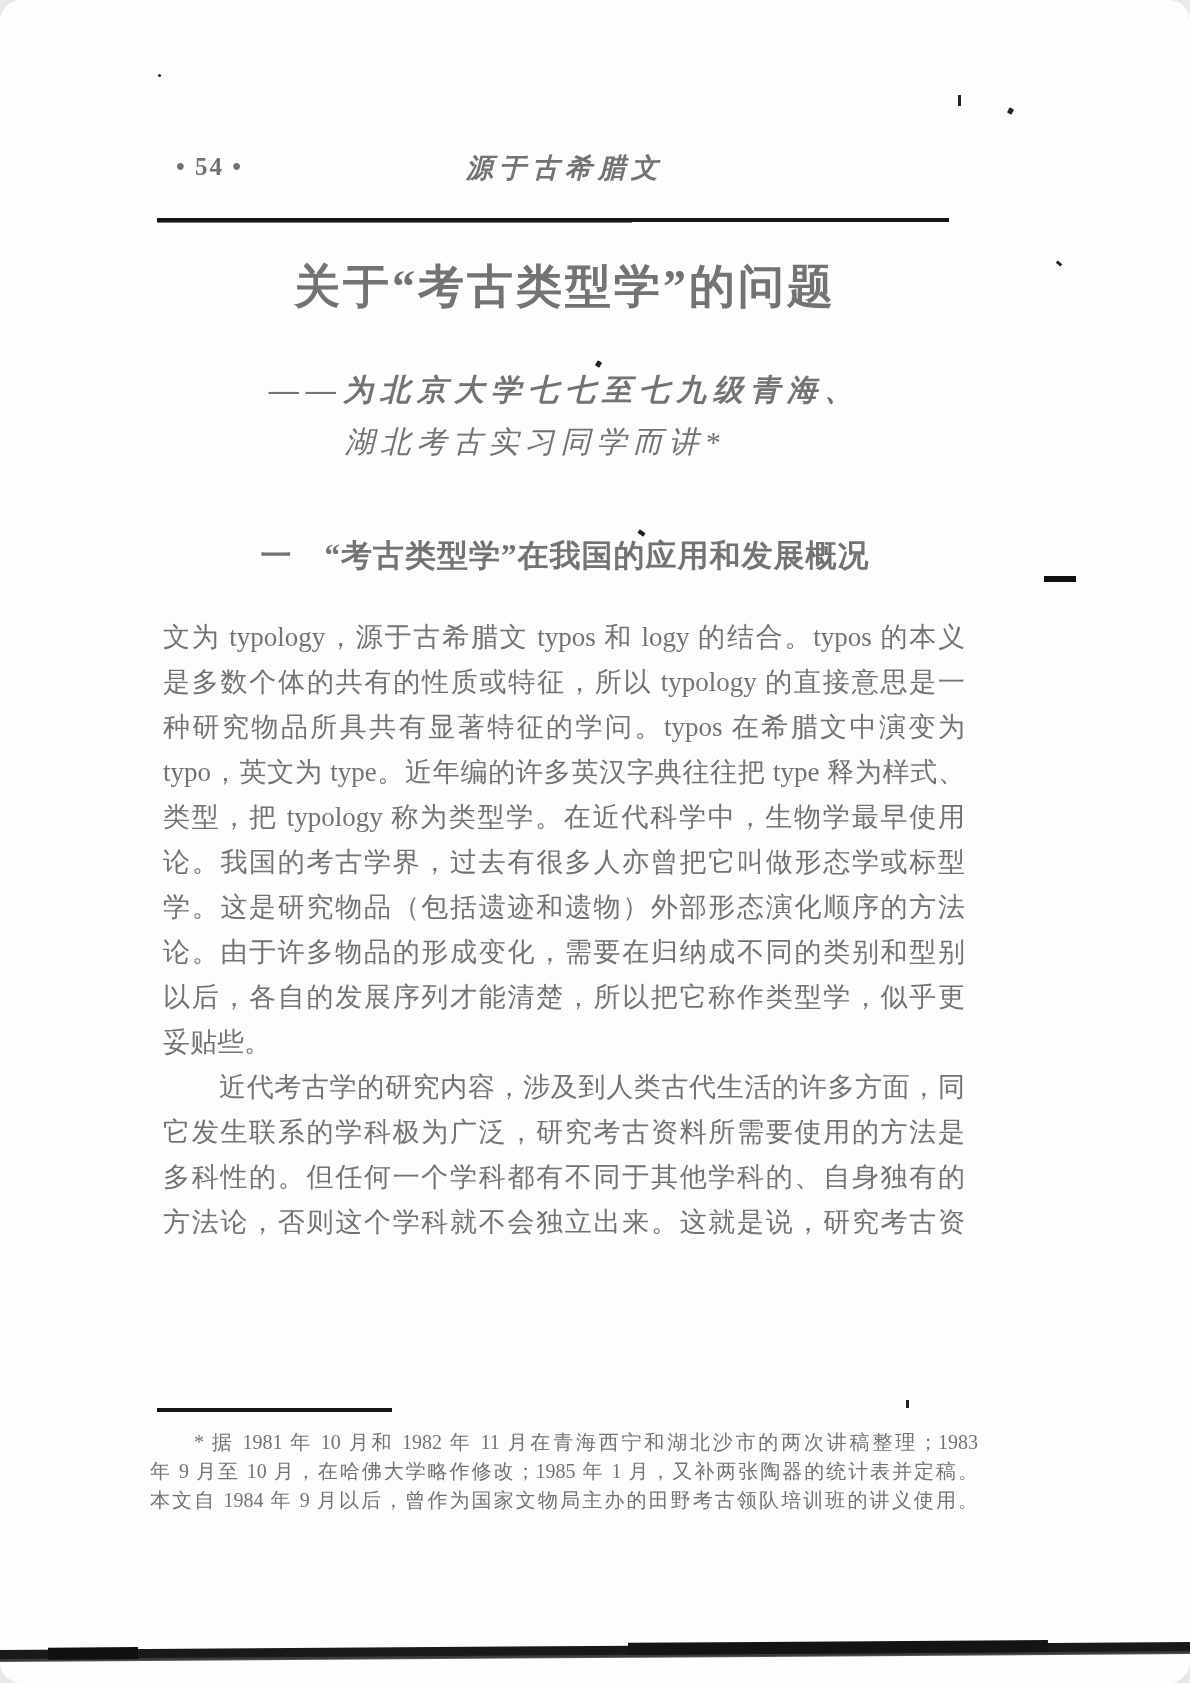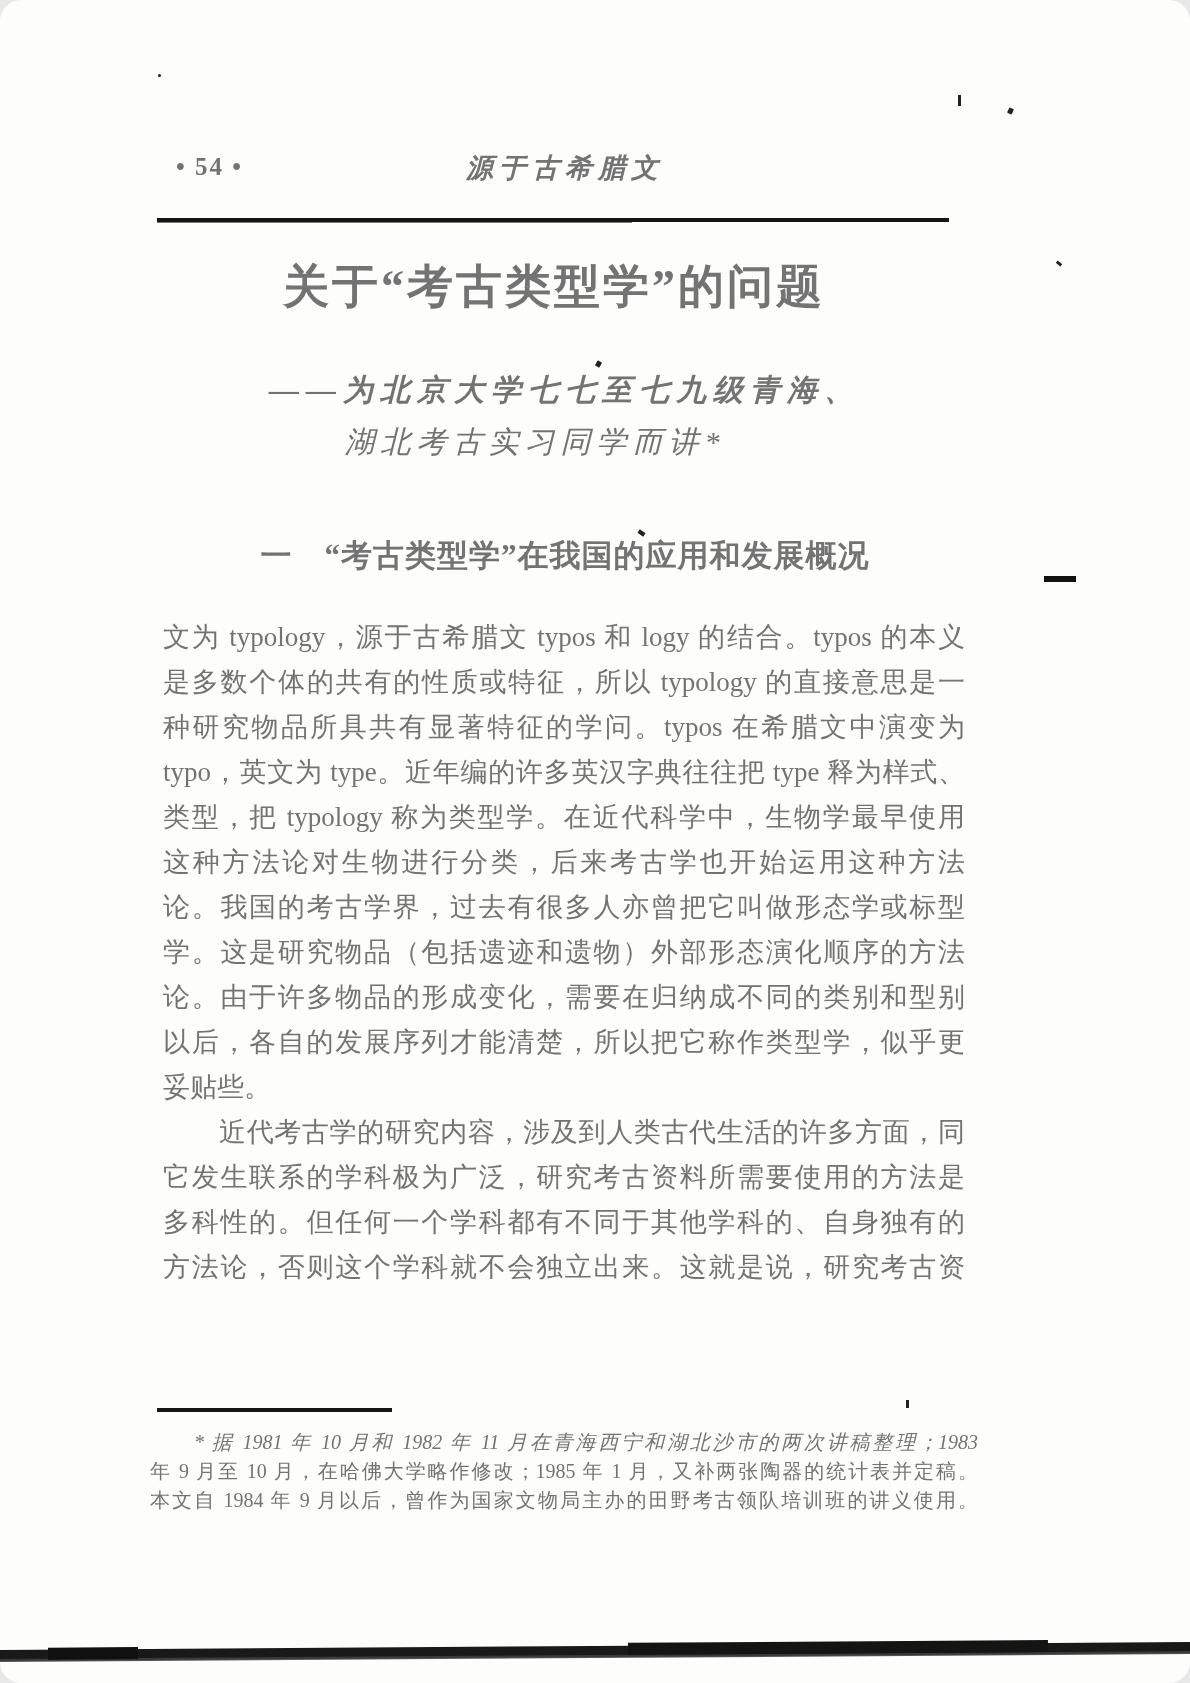--- a/index.html
+++ b/index.html
@@ -24,21 +24,21 @@
   }
   .header-rule{
     position:absolute;top:218px;left:157px;width:792px;height:4px;
     background:#161616;
   }
   .header-rule::after{
     content:"";position:absolute;left:0;top:4px;width:60%;height:1px;background:#777;
   }
   
   .doc-title{
-    position:absolute;top:256px;left:154px;width:800px;
+    position:absolute;top:256px;left:165px;width:800px;
     text-align:center;font-size:46px;font-weight:bold;letter-spacing:3px;
   }
   .doc-subtitle-1{
     position:absolute;top:370px;left:165px;width:800px;
     text-align:center;font-size:30px;font-weight:bold;font-style:italic;letter-spacing:7px;
   }
   .doc-subtitle-2{
     position:absolute;top:422px;left:135px;width:800px;
     text-align:center;font-size:30px;font-weight:normal;font-style:italic;letter-spacing:6px;
   }
@@ -61,21 +61,21 @@
   .footnote-rule{
     position:absolute;top:1408px;left:157px;width:235px;height:4px;background:#161616;
   }
   .footnote-block{
     position:absolute;top:1428px;left:150px;width:828px;
   }
   .fline{
     height:29px;line-height:29px;font-size:20px;
     text-align:justify;text-align-last:justify;overflow:hidden;
   }
-  .fline.indent{text-indent:44px;font-style:italic;}
+  .fline.indent{text-indent:44px;}
   
   .artifact{position:absolute;background:#222;}
   .spk1{top:74px;left:158px;width:3px;height:3px;border-radius:50%;}
   .spk2{top:95px;left:958px;width:3px;height:11px;}
   .spk3{top:108px;left:1008px;width:5px;height:6px;transform:rotate(25deg);border-radius:1px;}
   .spk4{top:262px;left:1056px;width:6px;height:3px;transform:rotate(40deg);}
   .spk5{top:361px;left:596px;width:5px;height:6px;transform:rotate(30deg);border-radius:1px;}
   .spk6{top:531px;left:638px;width:7px;height:4px;transform:rotate(35deg);}
   .spk7{top:1400px;left:906px;width:3px;height:8px;}
   .dash-right{top:576px;left:1044px;width:32px;height:6px;background:#111;}
@@ -105,21 +105,20 @@
   <div class="doc-subtitle-2">湖北考古实习同学而讲*</div>
 
   <h2 class="section-heading" style="margin:0;">一　“考古类型学”在我国的应用和发展概况</h2>
 
   <div class="body-block">
     <div class="bline">文为 typology，源于古希腊文 typos 和 logy 的结合。typos 的本义</div>
     <div class="bline">是多数个体的共有的性质或特征，所以 typology 的直接意思是一</div>
     <div class="bline">种研究物品所具共有显著特征的学问。typos 在希腊文中演变为</div>
     <div class="bline">typo，英文为 type。近年编的许多英汉字典往往把 type 释为样式、</div>
     <div class="bline">类型，把 typology 称为类型学。在近代科学中，生物学最早使用</div>
-    <div class="bline">这种方法论对生物进行分类，后来考古学也开始运用这种方法</div>
     <div class="bline">论。我国的考古学界，过去有很多人亦曾把它叫做形态学或标型</div>
     <div class="bline">学。这是研究物品（包括遗迹和遗物）外部形态演化顺序的方法</div>
     <div class="bline">论。由于许多物品的形成变化，需要在归纳成不同的类别和型别</div>
     <div class="bline">以后，各自的发展序列才能清楚，所以把它称作类型学，似乎更</div>
     <div class="bline short">妥贴些。</div>
     <div class="bline indent">近代考古学的研究内容，涉及到人类古代生活的许多方面，同</div>
     <div class="bline">它发生联系的学科极为广泛，研究考古资料所需要使用的方法是</div>
     <div class="bline">多科性的。但任何一个学科都有不同于其他学科的、自身独有的</div>
     <div class="bline">方法论，否则这个学科就不会独立出来。这就是说，研究考古资</div>
   </div>

